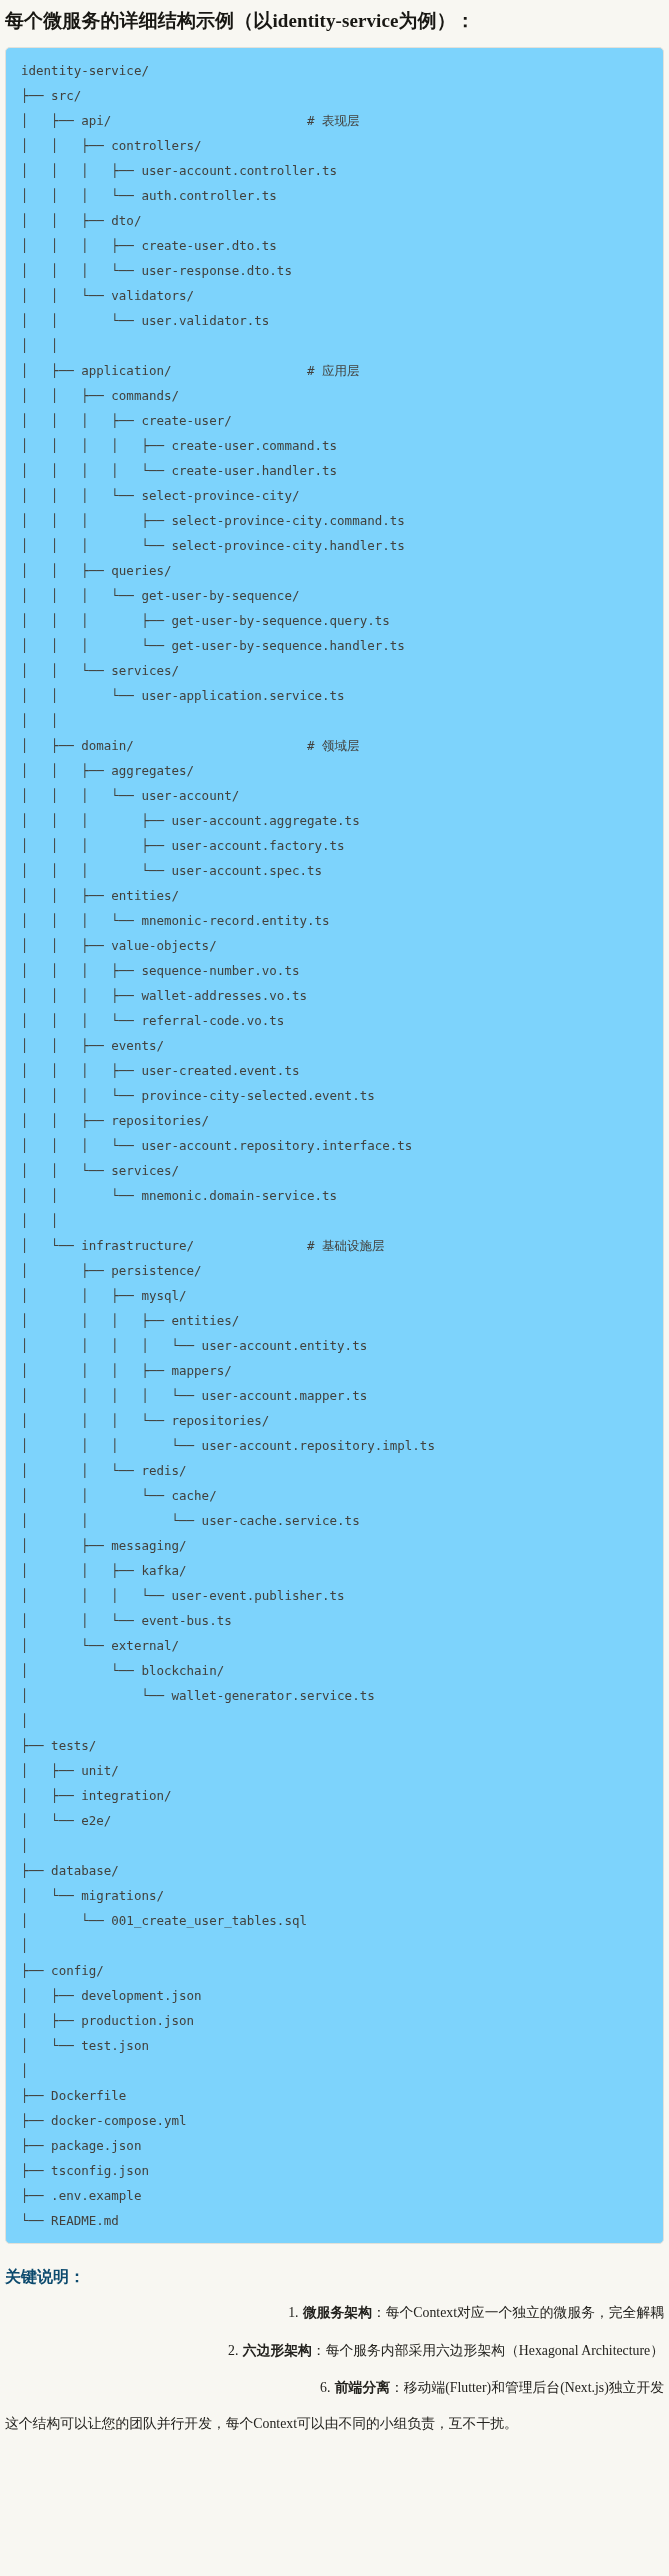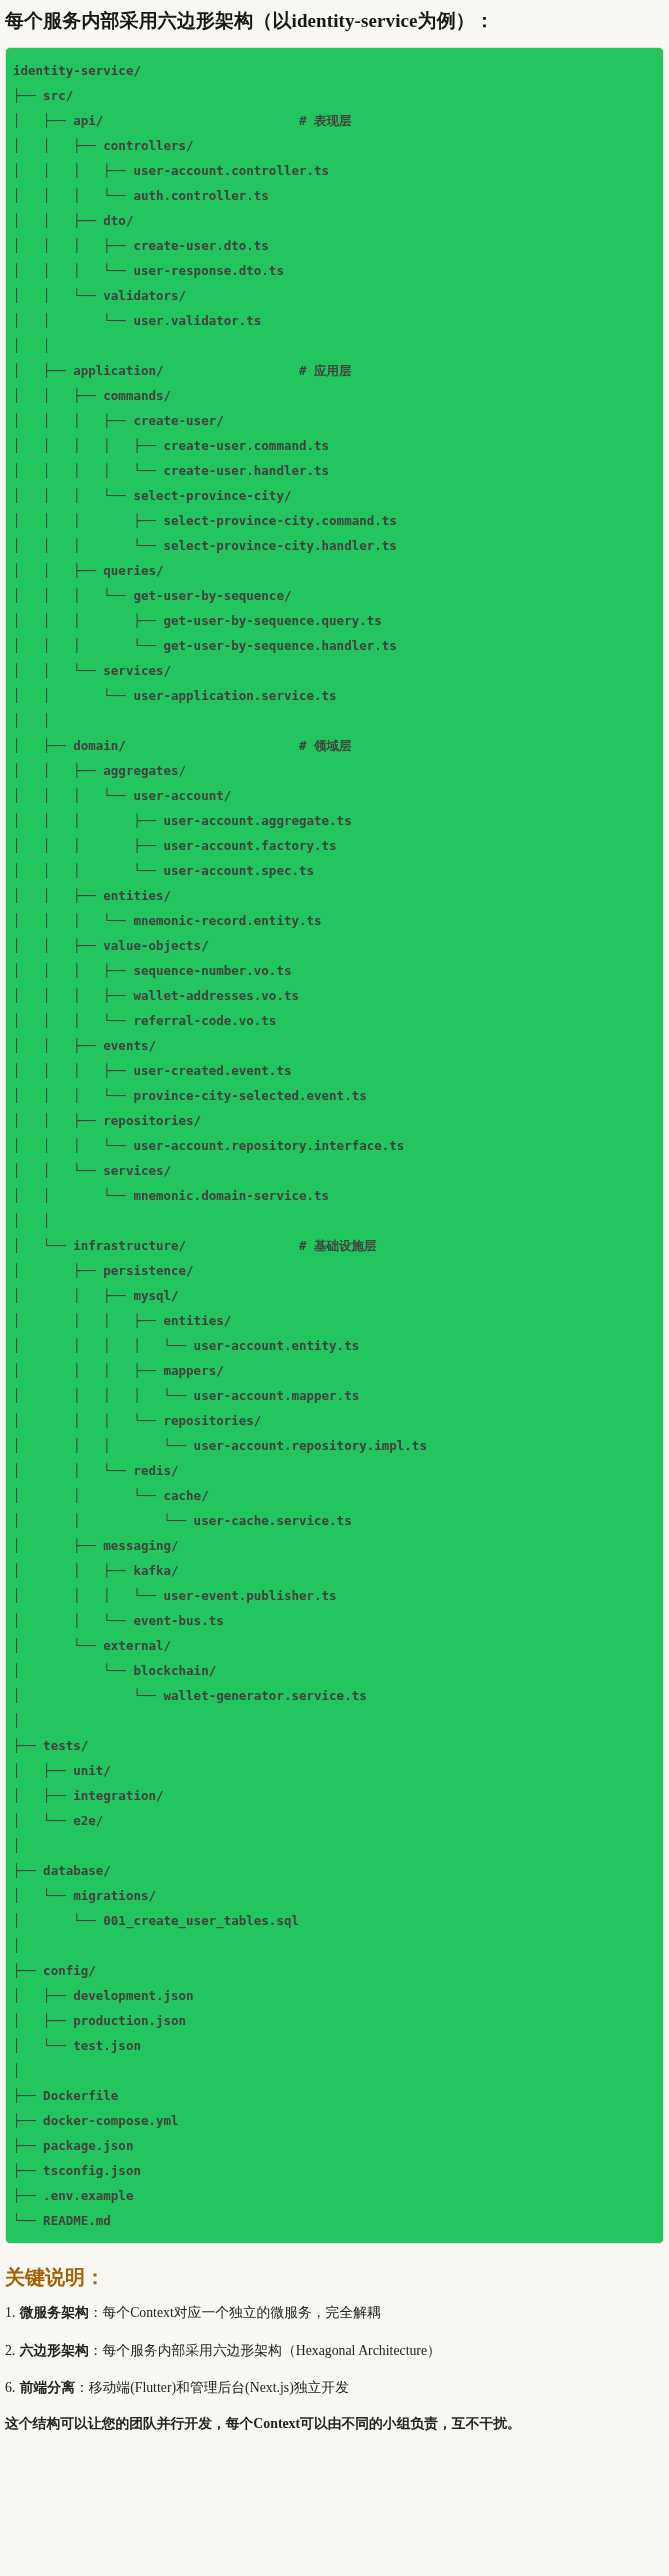--- a/index.html
+++ b/index.html
@@ -15,65 +15,64 @@
     margin: 0;
     font-size: 19px;
     line-height: 26px;
     font-weight: 700;
     color: #181713;
     letter-spacing: 0.1px;
   }
   pre.file-tree {
     margin: 13.8px 0 0 0;
     box-sizing: border-box;
-    background: #22c55e;
+    background: #7dd3fc;
     border: 0.6px solid #e3e1d9;
     border-radius: 5px;
-    padding: 10px 7px;
+    padding: 10px 15px;
     font-family: "DejaVu Sans Mono", "Liberation Mono", monospace;
     font-size: 12.5px;
     line-height: 25px;
     color: #42413d;
     white-space: pre;
     overflow: hidden;
-    font-weight: bold;
   }
   h2.notes-heading {
     margin: 21px 0 0 0;
-    font-size: 20px;
+    font-size: 16px;
     line-height: 24px;
     font-weight: 700;
-    color: #a16207;
+    color: #0c4a6e;
   }
   ol.notes-list {
     margin: 13.8px 0 0 0;
     padding: 0;
     list-style: none;
   }
   ol.notes-list li {
     font-size: 13.8px;
     line-height: 20px;
     margin: 0 0 17.5px 0;
     color: #23221e;
+    text-align: right;
   }
   ol.notes-list li:last-child { margin-bottom: 0; }
   .note-num { margin-right: 4.4px; }
   .note-label { font-weight: 700; }
   p.closing {
     margin: 16.3px 0 0 0;
     font-size: 13.8px;
     line-height: 20px;
     color: #23221e;
-    font-weight: bold;
   }
 </style>
 </head>
 <body>
 
-<h1 class="page-title">每个服务内部采用六边形架构（以identity-service为例）：</h1>
+<h1 class="page-title">每个微服务的详细结构示例（以identity-service为例）：</h1>
 
 <pre class="file-tree">identity-service/
 ├── src/
 │   ├── api/                          # 表现层
 │   │   ├── controllers/
 │   │   │   ├── user-account.controller.ts
 │   │   │   └── auth.controller.ts
 │   │   ├── dto/
 │   │   │   ├── create-user.dto.ts
 │   │   │   └── user-response.dto.ts

